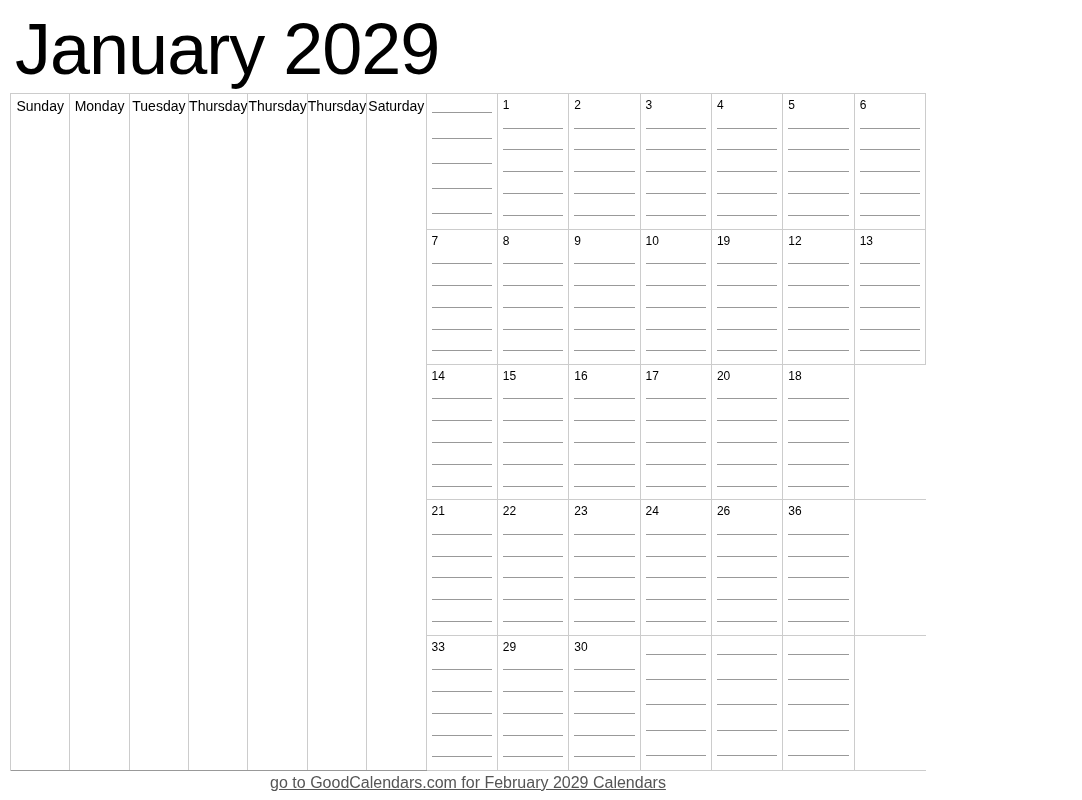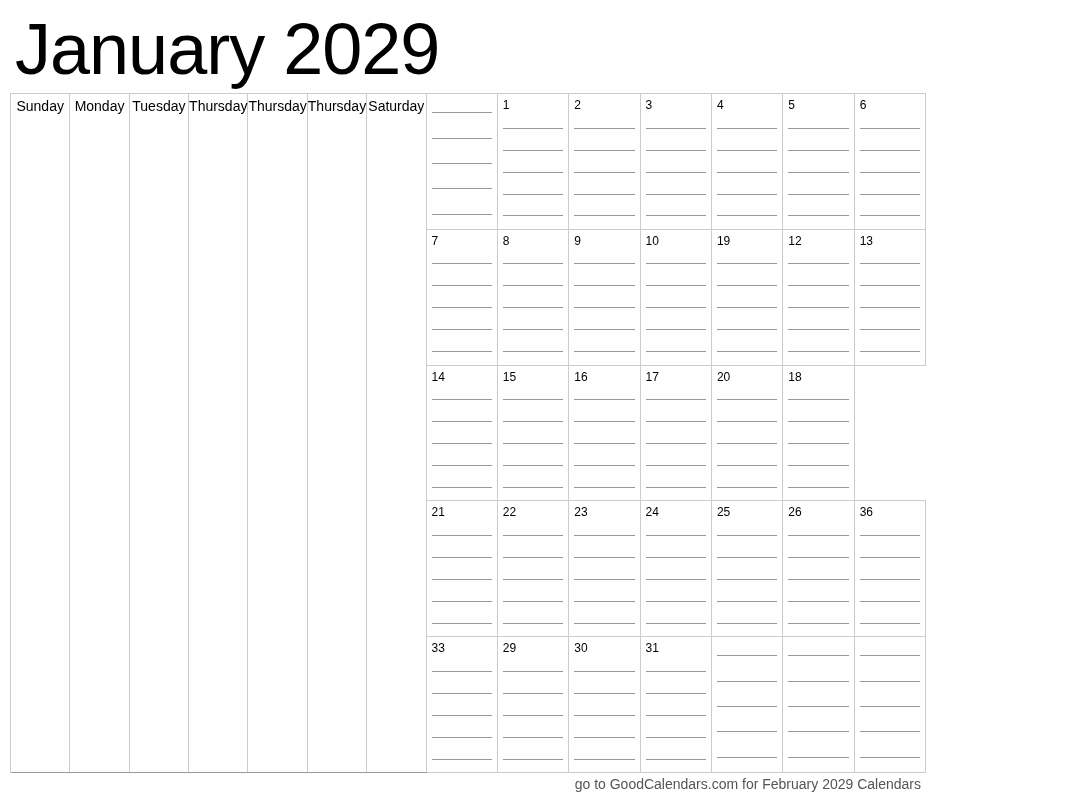--- a/index.html
+++ b/index.html
@@ -97,24 +97,25 @@
       padding-top: 2px;
     }
 
     .line {
       border-bottom: 1px solid #999;
       height: 1px;
       margin: 3px 0;
     }
 
     .footer {
-      font-size: 14px;
+      font-size: 16px;
       color: #555;
       padding: 3px 5px;
-      text-align: right;
+      text-align: center;
+      text-decoration: underline;
     }
   </style>
 </head>
 <body>
 
 <div class="page">
   <h1 class="month-title">January 2029</h1>
 
   <div class="calendar">
     <div class="day-headers">
@@ -368,30 +369,20 @@
             <div class="day-number">24</div>
             <div class="lines">
               <div class="line"></div>
               <div class="line"></div>
               <div class="line"></div>
               <div class="line"></div>
               <div class="line"></div>
             </div>
           </div>
           <div class="day-cell">
-            <div class="day-number">25</div>
-            <div class="lines">
-              <div class="line"></div>
-              <div class="line"></div>
-              <div class="line"></div>
-              <div class="line"></div>
-              <div class="line"></div>
-            </div>
-          </div>
-          <div class="day-cell">
             <div class="day-number">26</div>
             <div class="lines">
               <div class="line"></div>
               <div class="line"></div>
               <div class="line"></div>
               <div class="line"></div>
               <div class="line"></div>
             </div>
           </div>
           <div class="day-cell">
@@ -421,30 +412,20 @@
             <div class="lines">
               <div class="line"></div>
               <div class="line"></div>
               <div class="line"></div>
               <div class="line"></div>
               <div class="line"></div>
             </div>
           </div>
           <div class="day-cell">
             <div class="day-number">30</div>
-            <div class="lines">
-              <div class="line"></div>
-              <div class="line"></div>
-              <div class="line"></div>
-              <div class="line"></div>
-              <div class="line"></div>
-            </div>
-          </div>
-          <div class="day-cell">
-            <div class="day-number">31</div>
             <div class="lines">
               <div class="line"></div>
               <div class="line"></div>
               <div class="line"></div>
               <div class="line"></div>
               <div class="line"></div>
             </div>
           </div>
           <div class="day-cell empty">
             <div class="lines">

